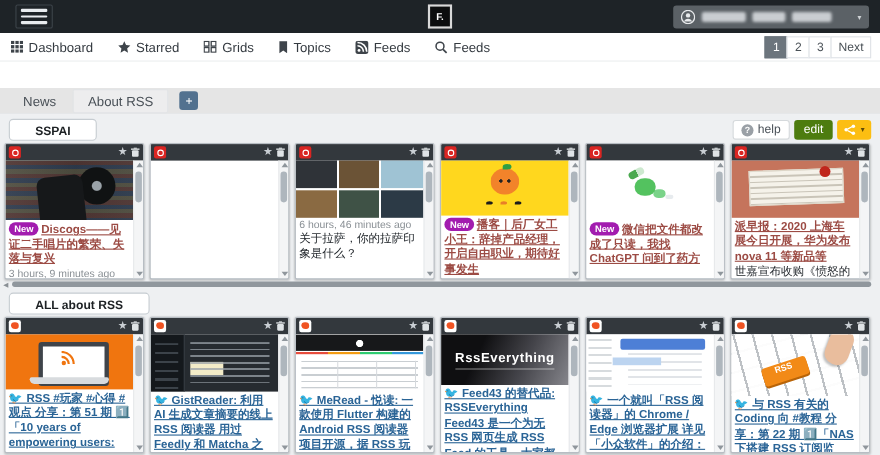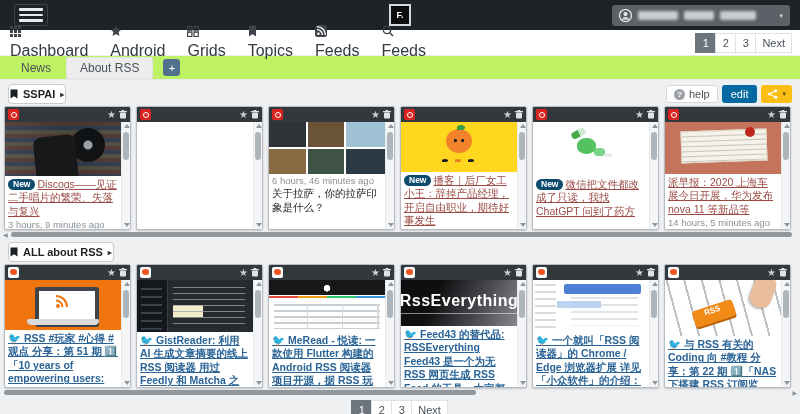--- a/index.html
+++ b/index.html
@@ -16,48 +16,48 @@
     display:flex; align-items:center; justify-content:center; }
   .userpill { position:absolute; right:10px; top:5px; height:21px; width:178px; background:#5b6166;
     border-radius:3px; display:flex; align-items:center; gap:6px; padding:0 7px; cursor:pointer; }
   .blur { height:9px; border-radius:2px; background:#c9cdd1; filter:blur(1.6px); }
   .b1{width:40px}.b2{width:30px}.b3{width:36px}
   .pill-caret { color:#cfd3d6; font-size:7px; margin-left:auto; }
 
   
   .navbar { height:26px; background:#fff; display:flex; align-items:center; gap:22px;
     padding-left:10px; border-bottom:1px solid #eceeef; position:relative; }
-  .nav-item { display:flex; gap:5px; font-size:16px; color:#343a40; cursor:pointer;flex-direction:column; }
+  .nav-item { display:flex; align-items:center; gap:5px; font-size:12px; color:#343a40; cursor:pointer; }
   .nav-item svg { display:block; }
   .pager { display:flex; }
   .pager-top { position:absolute; right:8px; top:3px; }
   .pbtn { min-width:21px; height:20px; padding:0 6px; border:1px solid #dee2e6; margin-left:-1px;
     background:#fff; color:#4a5157; font-size:11px; display:flex; align-items:center; justify-content:center; cursor:pointer; }
   .pbtn.active { background:#6c757d; border-color:#6c757d; color:#fff; }
 
   
-  .tabsrow { height:24px; background:#bef264; display:flex; align-items:center; padding-left:8px; gap:2px;
-    border-bottom:1px solid #e6e9eb; }
+  .tabsrow { height:24px; background:#e5e5e5; display:flex; align-items:center; padding-left:8px; gap:2px;
+    border-bottom:1px solid #e6e9eb;margin-top:24px; }
   .tab { font-size:12px; color:#495057; padding:3px 13px; cursor:pointer; }
   .tab.inactive { background:#ededee; border:1px solid #e2e4e6; border-radius:2px; }
   .tab-add { width:17px; height:17px; margin-left:8px; background:#52718f; color:#fff; border-radius:3px;
     font-size:11px; display:flex; align-items:center; justify-content:center; cursor:pointer; }
 
   
   .content { background:#eef0f2; height:334px; padding-top:2px; }
   .sectionbar { height:24px; display:flex; align-items:center; padding:0 8px; }
   .secbtn { height:20px; background:#fff; border:1px solid #c6ccd1; border-radius:4px; display:flex;
-    align-items:center; gap:5px; padding:0 1px; font-size:11px; font-weight:bold; color:#1d2124; cursor:pointer; }
+    align-items:center; gap:5px; padding:0 23px; font-size:11px; font-weight:bold; color:#1d2124; cursor:pointer;flex-direction:column; }
   .sec-caret { font-size:8px; color:#333; }
   .tools { margin-left:auto; display:flex; align-items:center; gap:4px; }
   .helpbtn { height:18px; background:#fff; border:1px solid #d5d9dc; border-radius:3px; font-size:11px;
     color:#495057; display:flex; align-items:center; gap:4px; padding:0 7px; cursor:pointer; }
   .help-q { width:11px; height:11px; border-radius:50%; background:#9aa0a6; color:#fff; font-size:8px;
     font-weight:bold; display:flex; align-items:center; justify-content:center; }
-  .editbtn { height:18px; background:#0369a1; color:#fff; border-radius:3px; font-size:11px;
+  .editbtn { height:18px; background:#4d7c0f; color:#fff; border-radius:3px; font-size:11px;
     padding:0 9px; display:flex; align-items:center; cursor:pointer; }
   .sharebtn { height:18px; background:#fcbe12; border-radius:3px; padding:0 6px; display:flex;
     align-items:center; gap:4px; cursor:pointer; }
   .share-caret { font-size:7px; color:#5e4a08; }
 
   
   .cardrow { display:flex; gap:5px; padding-left:4px; height:124px; }
   .card { width:127px; min-width:127px; height:124px; background:#fff; border:1px solid #b7bdc3;
     border-radius:2px; overflow:hidden; position:relative; box-shadow:0 1px 2px rgba(0,0,0,.18); }
   .chead { height:15px; background:#33383d; display:flex; align-items:center; gap:3px; padding:0 3px; }
@@ -75,23 +75,23 @@
   .vsb { position:absolute; top:15px; right:0; bottom:0; width:9px; background:#f4f5f6;
     border-left:1px solid #e7e9eb; cursor:pointer; }
   .vsb::before { content:""; position:absolute; top:2px; left:1.5px; width:0; height:0;
     border-left:3px solid transparent; border-right:3px solid transparent; border-bottom:4px solid #8f969c; }
   .vsb::after { content:""; position:absolute; bottom:2px; left:1.5px; width:0; height:0;
     border-left:3px solid transparent; border-right:3px solid transparent; border-top:4px solid #8f969c; }
   .vthumb { position:absolute; top:10px; left:1px; width:6px; height:28px; background:#aeb6bd; border-radius:3px; }
 
   .thumb { width:100%; position:relative; overflow:hidden; }
   .ttl { padding:2px 3px 0; font-size:10.5px; line-height:1.28; }
-  .badge-new { display:inline-block; background:#0c4a6e; color:#fff; font-size:8.5px; font-weight:bold;
+  .badge-new { display:inline-block; background:#a21caf; color:#fff; font-size:8.5px; font-weight:bold;
     padding:0.5px 5px; border-radius:7px; margin-right:2px; vertical-align:1px; }
-  .link1 { color:#9c4b44; text-decoration:underline; font-weight:400; cursor:pointer; }
+  .link1 { color:#9c4b44; text-decoration:underline; font-weight:700; cursor:pointer; }
   .link2 { color:#2a6496; text-decoration:underline; font-weight:600; cursor:pointer; }
   .time { padding:1px 3px 0; font-size:9.5px; color:#8a9095; }
   .excerpt { padding:1px 3px 0; font-size:10.5px; color:#23282d; line-height:1.3; }
 
   
   .th-a1 { background:repeating-linear-gradient(180deg, rgba(175,85,70,.30) 0 4px, rgba(70,100,150,.30) 4px 8px,
       rgba(200,180,120,.25) 8px 12px), linear-gradient(90deg,#35393c,#1f2427 55%,#2c3134); }
   .th-a1::before { content:""; position:absolute; right:16px; top:6px; width:34px; height:34px; border-radius:50%;
     background:radial-gradient(circle,#9aa2a8 0 4px,#101213 5px); }
   .th-a1::after { content:""; position:absolute; left:30px; top:14px; width:42px; height:50px;
@@ -139,21 +139,21 @@
     background:repeating-linear-gradient(180deg,#9aa2a9 0 1.5px,transparent 1.5px 6px); opacity:.75; }
   .th-b3 { background:linear-gradient(90deg,#e74c3c 0 25%,#f39c12 25% 50%,#2ecc71 50% 75%,#3498db 75%)
       0 16px/100% 2px no-repeat, #fff; }
   .th-b3::before { content:""; position:absolute; left:0; top:0; width:100%; height:15px;
     background:radial-gradient(circle at 50% 55%, #fff 3px, transparent 3.6px), #17181a; }
   .th-b3::after { content:""; position:absolute; left:4%; right:4%; top:24px; bottom:6%; background:
     repeating-linear-gradient(90deg,transparent 0 31%, #d5d9dd 31% 32%, transparent 32% 33.3%),
     repeating-linear-gradient(180deg,#c9ced2 0 1.5px,transparent 1.5px 6px); }
   .th-b4 { background:linear-gradient(115deg,#0f0f11 0 30%,#46464c 65%,#86868c);
     display:flex; align-items:center; justify-content:center; }
-  .th-b4 .thumbtext { color:#fff; font-size:16px; font-weight:bold; letter-spacing:.5px;
+  .th-b4 .thumbtext { color:#fff; font-size:12px; font-weight:bold; letter-spacing:.5px;
     border-bottom:1px solid rgba(255,255,255,.5); padding-bottom:3px; }
   .th-b5 { background:
     linear-gradient(#bcd4f0,#bcd4f0) 34% 46%/38% 7px no-repeat,
     repeating-linear-gradient(180deg,#e1e4e8 0 2px,transparent 2px 7px) 78% 72%/58% 55% no-repeat, #fff; }
   .th-b5::before { content:""; position:absolute; left:2%; top:8%; width:18%; height:84%;
     background:repeating-linear-gradient(180deg,#d7dbde 0 2px,transparent 2px 7px); }
   .th-b5::after { content:""; position:absolute; left:27%; top:7%; width:66%; height:10px;
     background:#4d7fd6; border-radius:2px; }
   .th-b6 { background:
     repeating-linear-gradient(75deg, rgba(255,255,255,.95) 0 15px, rgba(186,190,194,.95) 15px 17px),
@@ -212,21 +212,21 @@
           <rect x="4" y="8" width="3" height="3"></rect>
           <rect x="8" y="8" width="3" height="3"></rect>
         </g>
     </svg>
     <span>Dashboard</span>
   </div>
   <div class="nav-item">
     <svg width="12" height="12" viewBox="0 0 12 12">
       <path d="M6 0.5 L7.6 4 L11.5 4.4 L8.6 7 L9.4 11 L6 9 L2.6 11 L3.4 7 L0.5 4.4 L4.4 4 Z" fill="#3e444a"></path>
     </svg>
-    <span>Android</span>
+    <span>Starred</span>
   </div>
   <div class="nav-item">
     <svg width="12" height="11" viewBox="0 0 12 11">
       <g fill="none" stroke="#3e444a" stroke-width="1.2">
           <rect x="0.6" y="0.6" width="4.3" height="4.3"></rect>
       <rect x="7" y="0.6" width="4.3" height="4.3"></rect>
           <rect x="0.6" y="6.2" width="4.3" height="4.3"></rect>
       <rect x="7" y="6.2" width="4.3" height="4.3"></rect>
         </g>
     </svg>
@@ -421,21 +421,20 @@
             <svg width="8" height="9" viewBox="0 0 8 9">
               <rect x="1" y="2.6" width="6" height="6" rx="1" fill="#dfe3e6"></rect>
               <rect y="1" width="8" height="1.2" fill="#dfe3e6"></rect>
               <rect x="2.6" width="2.8" height="1.2" fill="#dfe3e6"></rect>
             </svg>
           </span>
       </div>
       <div class="cbody">
         <div class="thumb th-a6" style="height:52px"></div>
         <div class="ttl"><a class="link1">派早报：2020 上海车展今日开展，华为发布 nova 11 等新品等</a></div>
-        <div class="time">14 hours, 5 minutes ago</div>
         <div class="excerpt">世嘉宣布收购《愤怒的小鸟》开发</div>
       </div>
       <div class="vsb">
           <i class="vthumb"></i>
         </div>
     </div>
   </div>
 
   <div class="hsb hsb1">
     <span class="arrL">◀</span>

